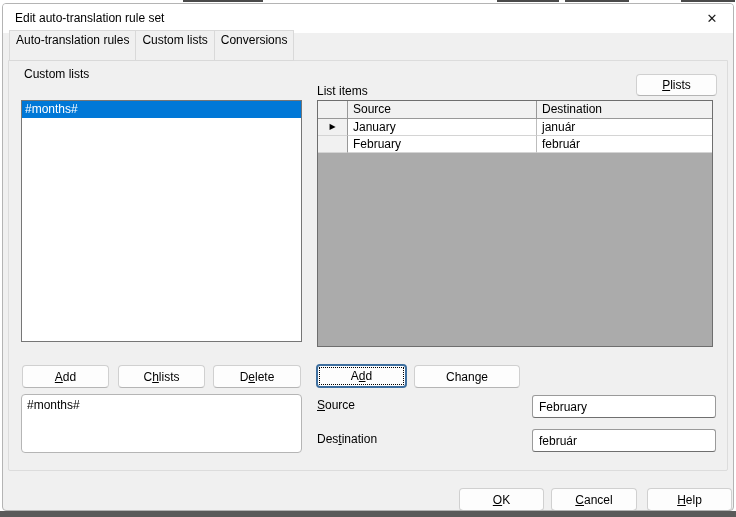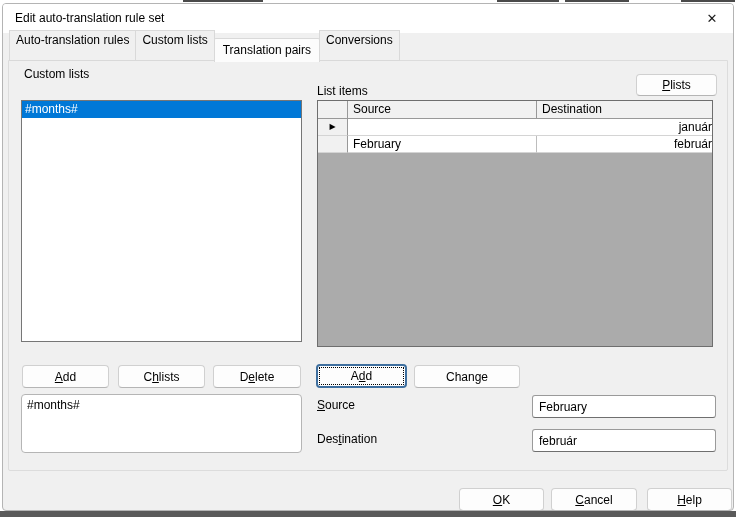--- a/index.html
+++ b/index.html
@@ -59,21 +59,21 @@
     height:18px;padding:1px 0 0 5px;white-space:nowrap;}
   .corner{width:30px;padding:0;}
   .gh-source{width:189px;}
   .gh-dest{flex:1;border-right:none;}
   .rowsel{width:30px;height:17px;background:#f1f1f1;border-right:1px solid #989898;
     border-bottom:1px solid #d4d4d4;display:flex;align-items:center;justify-content:center;}
   .marker{font-size:8px;line-height:8px;}
   .cell{background:#fff;border-right:1px solid #bdbdbd;border-bottom:1px solid #d4d4d4;
     height:17px;padding:1px 0 0 5px;white-space:nowrap;}
   .cell-source{width:189px;}
-  .cell-dest{flex:1;border-right:none;text-align:right;}
+  .cell-dest{flex:1;border-right:none;}
   #grid-empty{flex:1;background:#ababab;}
 
   #add-pair-button{left:313px;top:360px;width:91px;height:24px;
     border:2px solid #3e6f9f;outline:1px dotted #000;outline-offset:-4px;}
   #change-pair-button{left:411px;top:361px;width:106px;}
   #delete-pair-button{left:507px;top:361px;width:87px;}
 
   #source-label{left:314px;top:394px;}
   #destination-label{left:314px;top:428px;}
   .text-input{position:absolute;border:1px solid #9a9a9a;border-bottom-color:#6f6f6f;
@@ -101,21 +101,20 @@
     <div id="title-bar">
       <div id="dialog-title">Edit auto-translation rule set</div>
       <div id="close-button">
           <span>✕</span>
         </div>
     </div>
 
     <div id="tab-bar">
       <div class="tab">Auto-translation rules</div>
       <div class="tab">Custom lists</div>
-      <div class="tab selected">Translation pairs</div>
       <div class="tab">Conversions</div>
     </div>
 
     <div id="tab-panel"></div>
 
     <div class="section-label" id="custom-lists-label">Custom lists</div>
 
     <div id="listbox">
       <div class="listbox-item-selected">#months#</div>
     </div>
@@ -149,20 +148,21 @@
     <div id="pairs-grid">
       <div class="grid-row">
         <div class="gh corner"></div>
         <div class="gh gh-source">Source</div>
         <div class="gh gh-dest">Destination</div>
       </div>
       <div class="grid-row">
         <div class="rowsel">
             <span class="marker">▶</span>
           </div>
+        <div class="cell cell-source">January</div>
         <div class="cell cell-dest">január</div>
       </div>
       <div class="grid-row">
         <div class="rowsel"></div>
         <div class="cell cell-source">February</div>
         <div class="cell cell-dest">február</div>
       </div>
       <div id="grid-empty"></div>
     </div>
 

